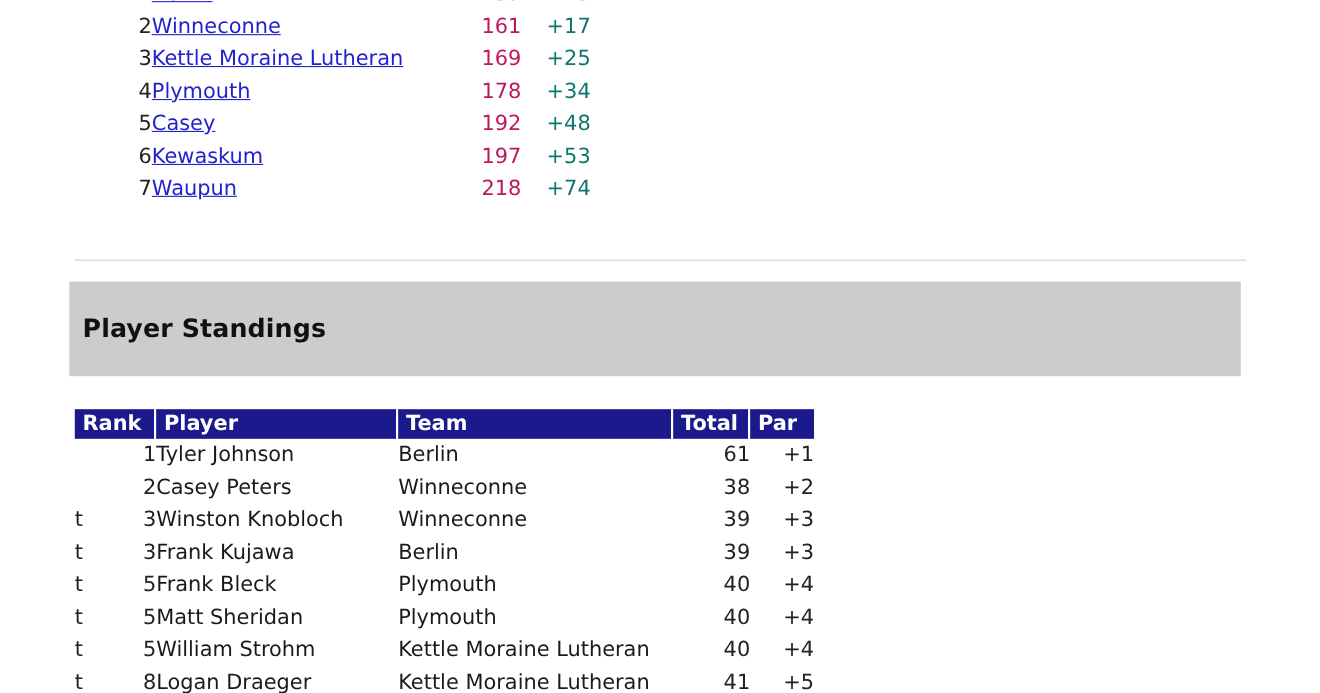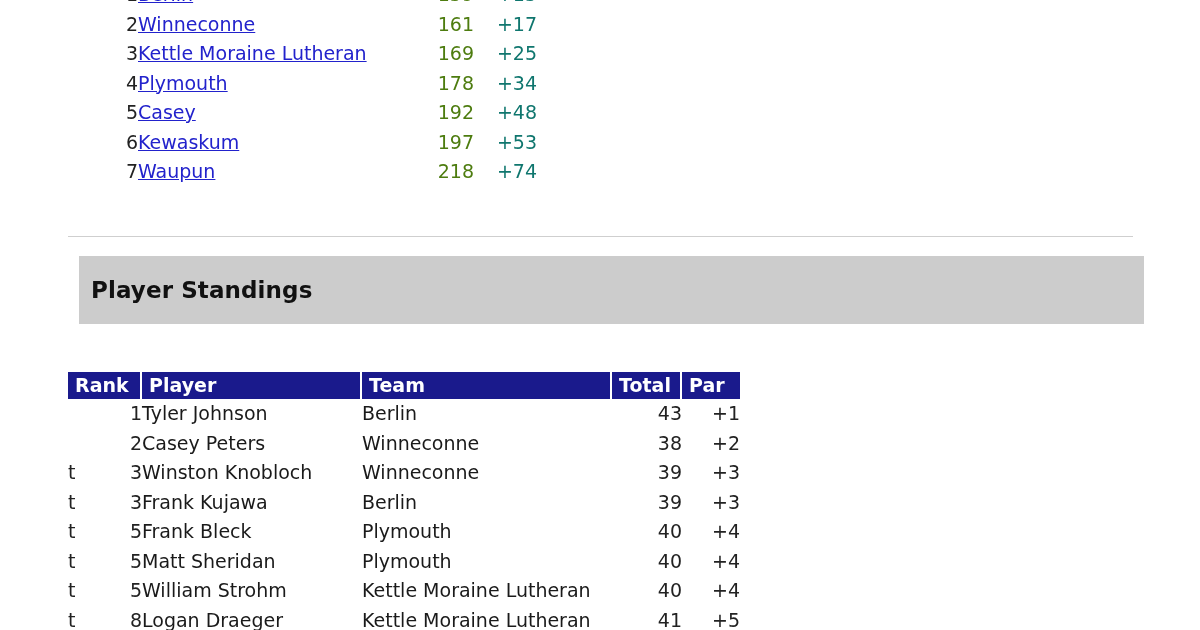--- a/index.html
+++ b/index.html
@@ -50,21 +50,21 @@
     text-align: left;
     padding-left: 1px;
   }
   td.t-name a {
     color: #2222cc;
     text-decoration: underline;
   }
   td.t-total {
     width: 74px;
     text-align: right;
-    color: #4d7c0f;
+    color: #be185d;
   }
   td.t-par {
     width: 63px;
     text-align: right;
     color: #0f766e;
   }
 
   
   .divider {
     position: absolute;
@@ -72,24 +72,24 @@
     top: 228px;
     width: 1065px;
     height: 1px;
     background: #cfcfcf;
     border: 0;
   }
 
   
   .section-band {
     position: absolute;
-    left: 79px;
+    left: 63px;
     top: 256px;
     width: 1065px;
-    height: 68px;
+    height: 86px;
     background: #cccccc;
     display: flex;
     align-items: center;
   }
   .section-band h2 {
     margin: 0;
     padding-left: 12px;
     font-size: 23px;
     font-weight: bold;
     color: #111111;
@@ -238,21 +238,21 @@
         <th class="h-total">Total</th>
         <th class="h-par last">Par</th>
       </tr>
     </thead>
     <tbody>
       <tr>
         <td class="p-tie"></td>
         <td class="p-rank">1</td>
         <td class="p-player">Tyler Johnson</td>
         <td class="p-team">Berlin</td>
-        <td class="p-total">43</td>
+        <td class="p-total">61</td>
         <td class="p-par">+1</td>
       </tr>
       <tr>
         <td class="p-tie"></td>
         <td class="p-rank">2</td>
         <td class="p-player">Casey Peters</td>
         <td class="p-team">Winneconne</td>
         <td class="p-total">38</td>
         <td class="p-par">+2</td>
       </tr>

